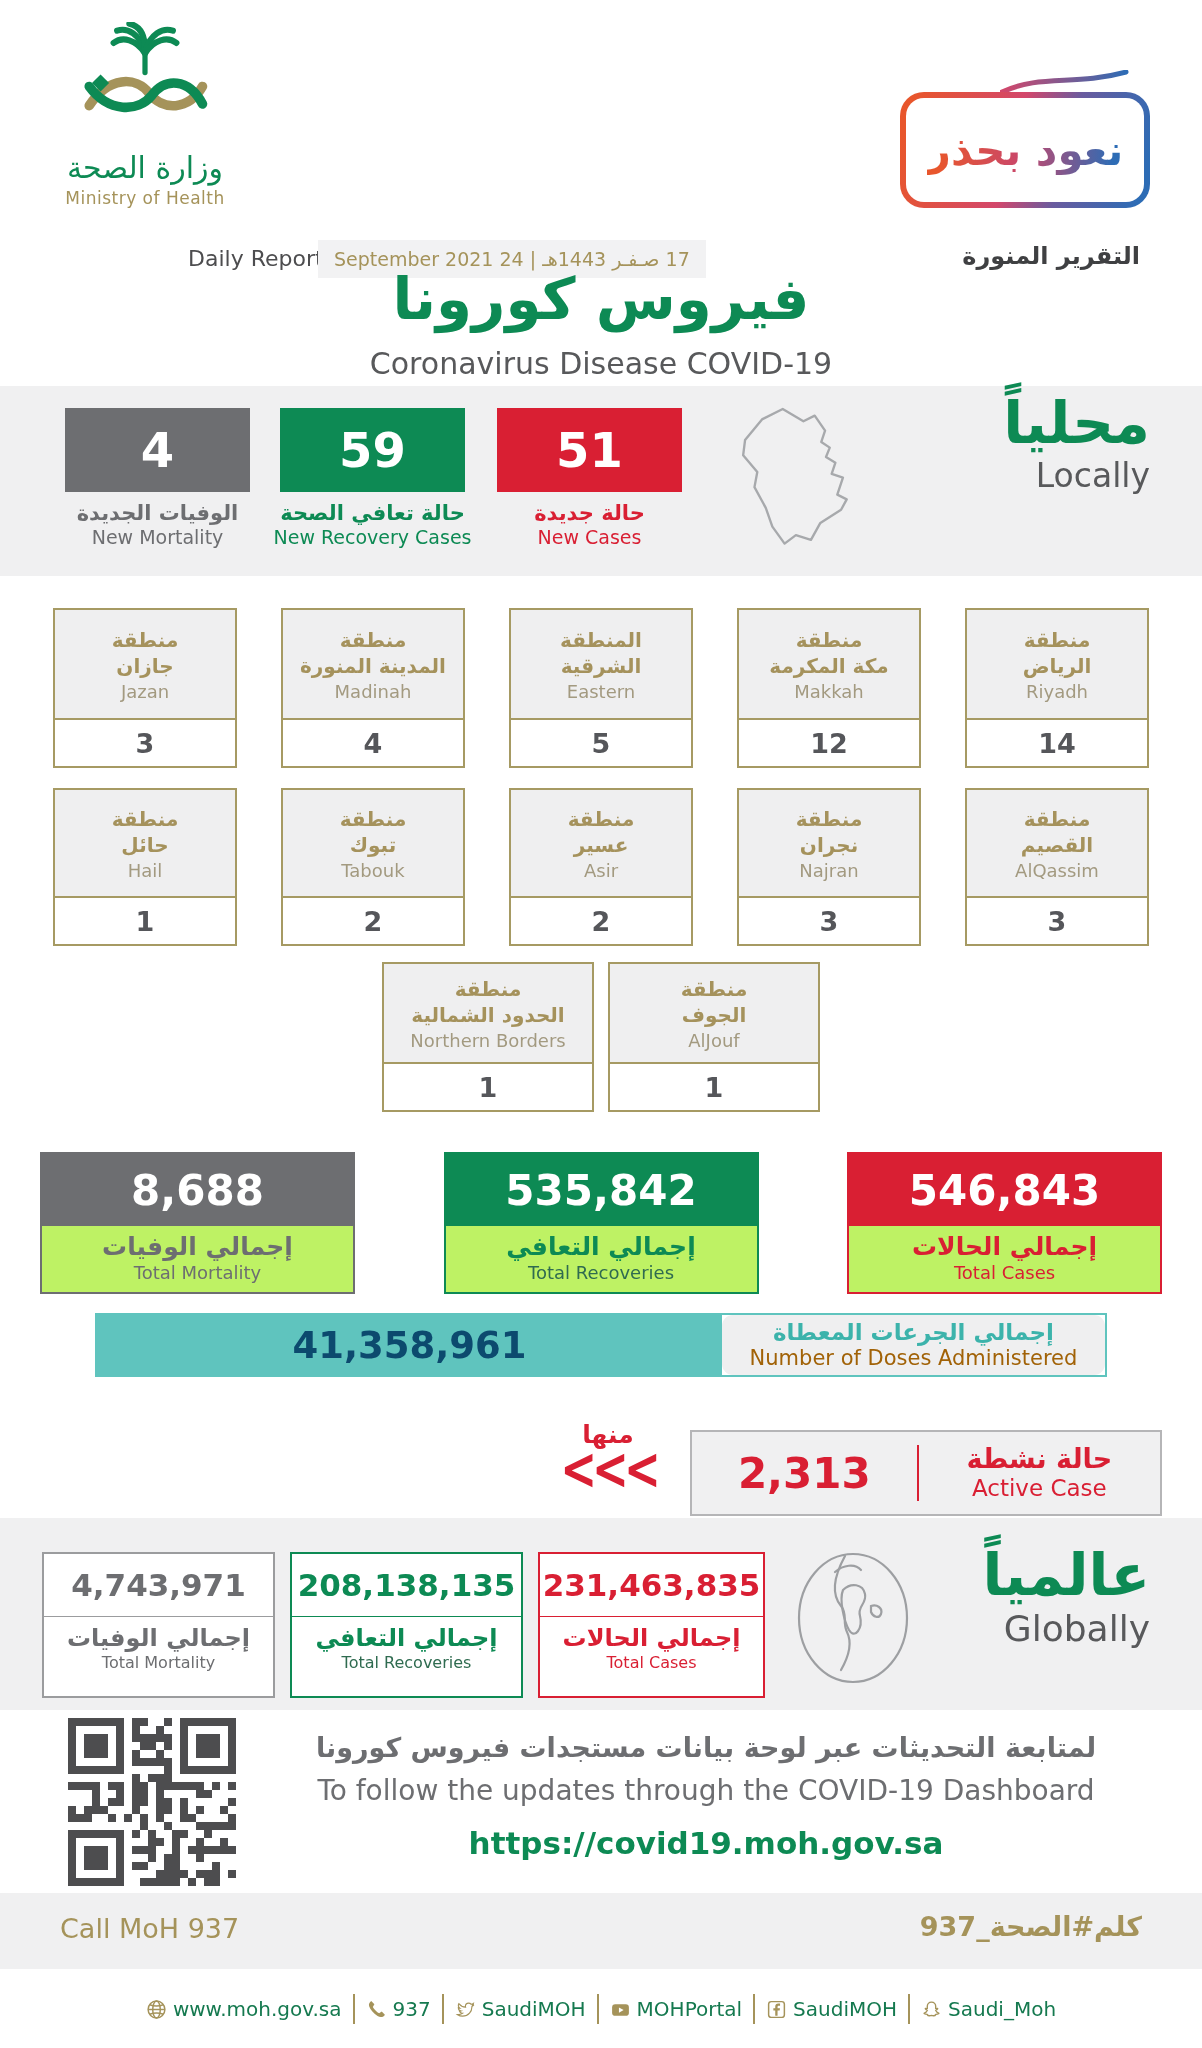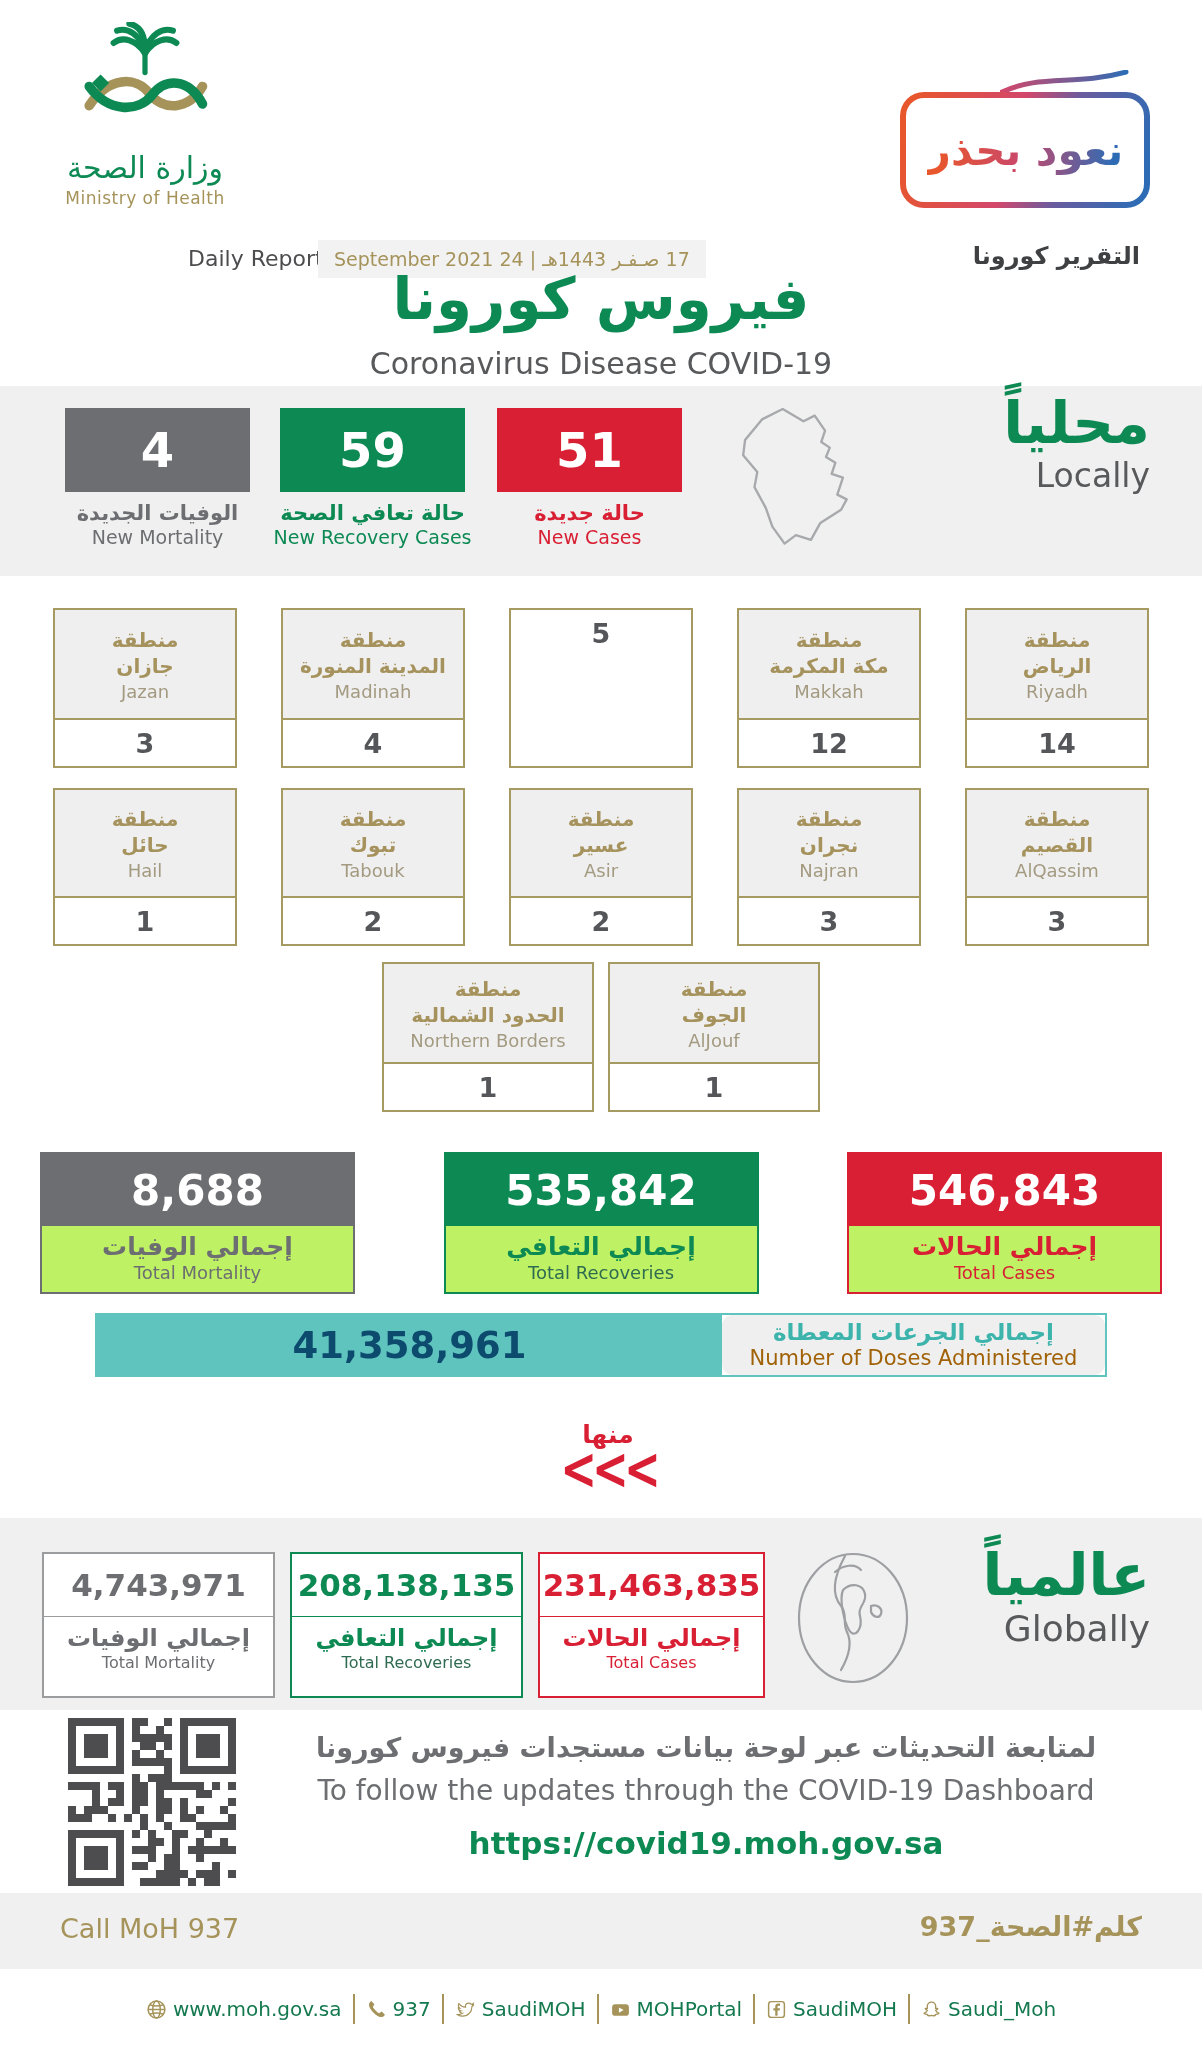--- a/index.html
+++ b/index.html
@@ -179,21 +179,21 @@
     </defs>
     <path d="M2 22 C40 4 75 16 126 2" fill="none" stroke="url(#gr-sw)" stroke-width="5" stroke-linecap="round"></path>
   </svg>
 
   <div class="abs badge">
     <span class="badge-text">نعود بحذر</span>
   </div>
 
   <div class="abs report-en">Daily Report</div>
   <div class="abs date-chip">17 صـفـر 1443هـ | 24 September 2021</div>
-  <div class="abs report-ar">التقرير كورونا</div>
+  <div class="abs report-ar">التقرير المنورة</div>
 
   <h1 class="abs title-ar" style="margin:0">فيروس كورونا</h1>
   <h2 class="abs title-en" style="margin:0;font-weight:normal">Coronavirus Disease COVID-19</h2>
 
   <div class="abs band-locally">
 
     <div class="stat-box sb-gray" style="left:65px">
       <span class="num">4</span>
     </div>
     <div class="stat-label sl-gray" style="left:45px">
@@ -238,20 +238,25 @@
     </div>
     <div class="region-card">
       <div class="card-head">
           <div class="card-ar">منطقة</div>
           <div class="card-ar">المدينة المنورة</div>
           <div class="card-en">Madinah</div>
         </div>
       <div class="card-value">4</div>
     </div>
     <div class="region-card">
+      <div class="card-head">
+          <div class="card-ar">المنطقة</div>
+          <div class="card-ar">الشرقية</div>
+          <div class="card-en">Eastern</div>
+        </div>
       <div class="card-value">5</div>
     </div>
     <div class="region-card">
       <div class="card-head">
           <div class="card-ar">منطقة</div>
           <div class="card-ar">مكة المكرمة</div>
           <div class="card-en">Makkah</div>
         </div>
       <div class="card-value">12</div>
     </div>
@@ -358,20 +363,28 @@
       <div class="en">Number of Doses Administered</div>
     </div>
   </div>
 
 
   <div class="abs minha">
     <div class="ar">منها</div>
     <div><span class="chev">&lt;&lt;&lt;</span></div>
   </div>
 
+  <div class="abs active-box">
+    <div class="num">2,313</div>
+    <div class="vdiv"></div>
+    <div class="labels">
+      <div class="ar">حالة نشطة</div>
+      <div class="en">Active Case</div>
+    </div>
+  </div>
 
   <div class="abs band-globally">
     <div class="gbox g1">
       <div class="num">4,743,971</div>
       <div class="labels">
         <div class="ar">إجمالي الوفيات</div>
         <div class="en">Total Mortality</div>
       </div>
     </div>
     <div class="gbox g2">

